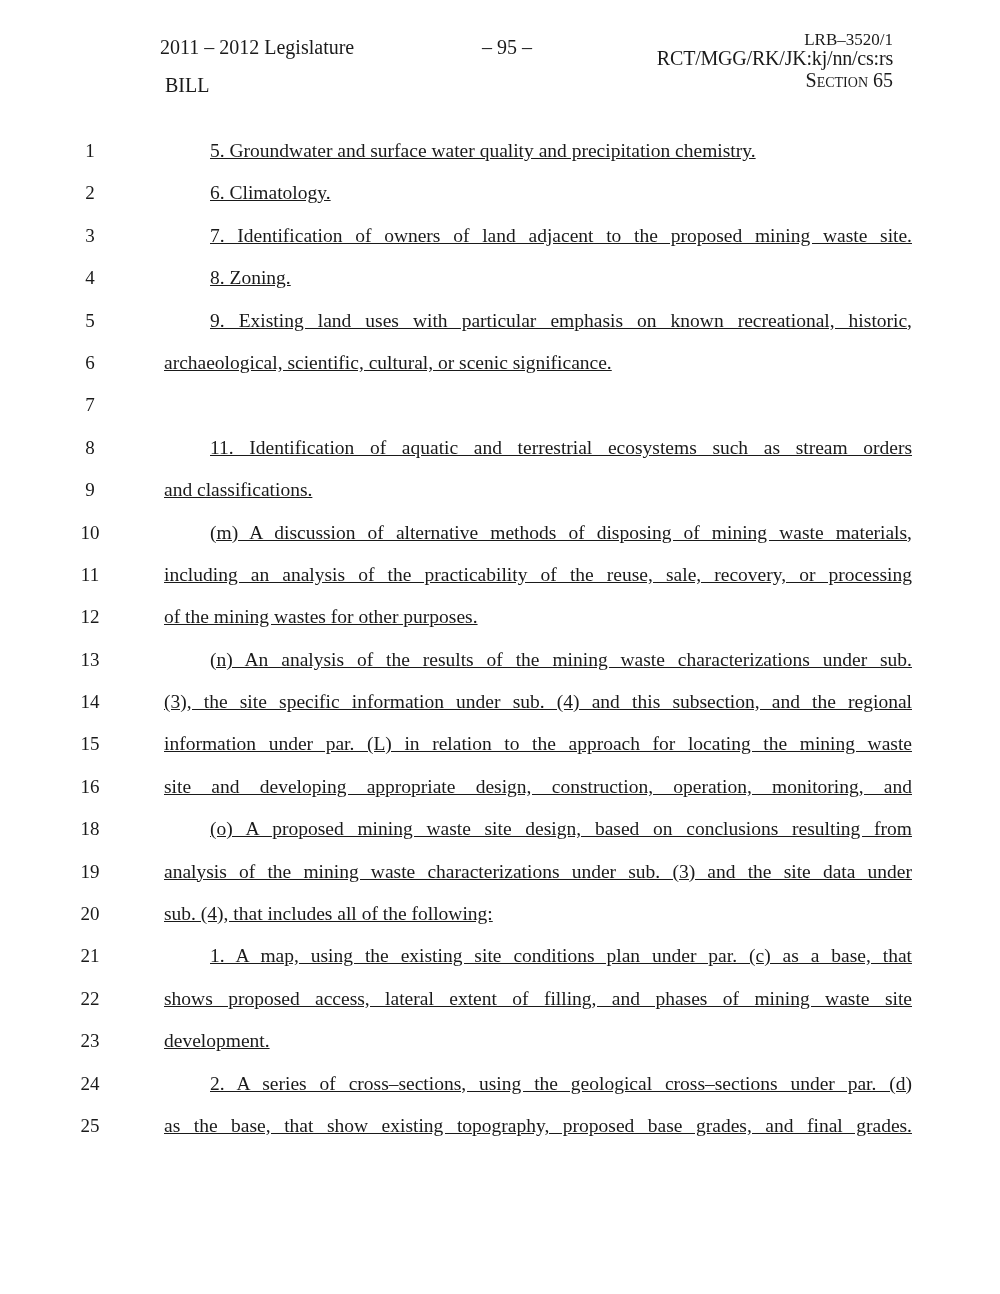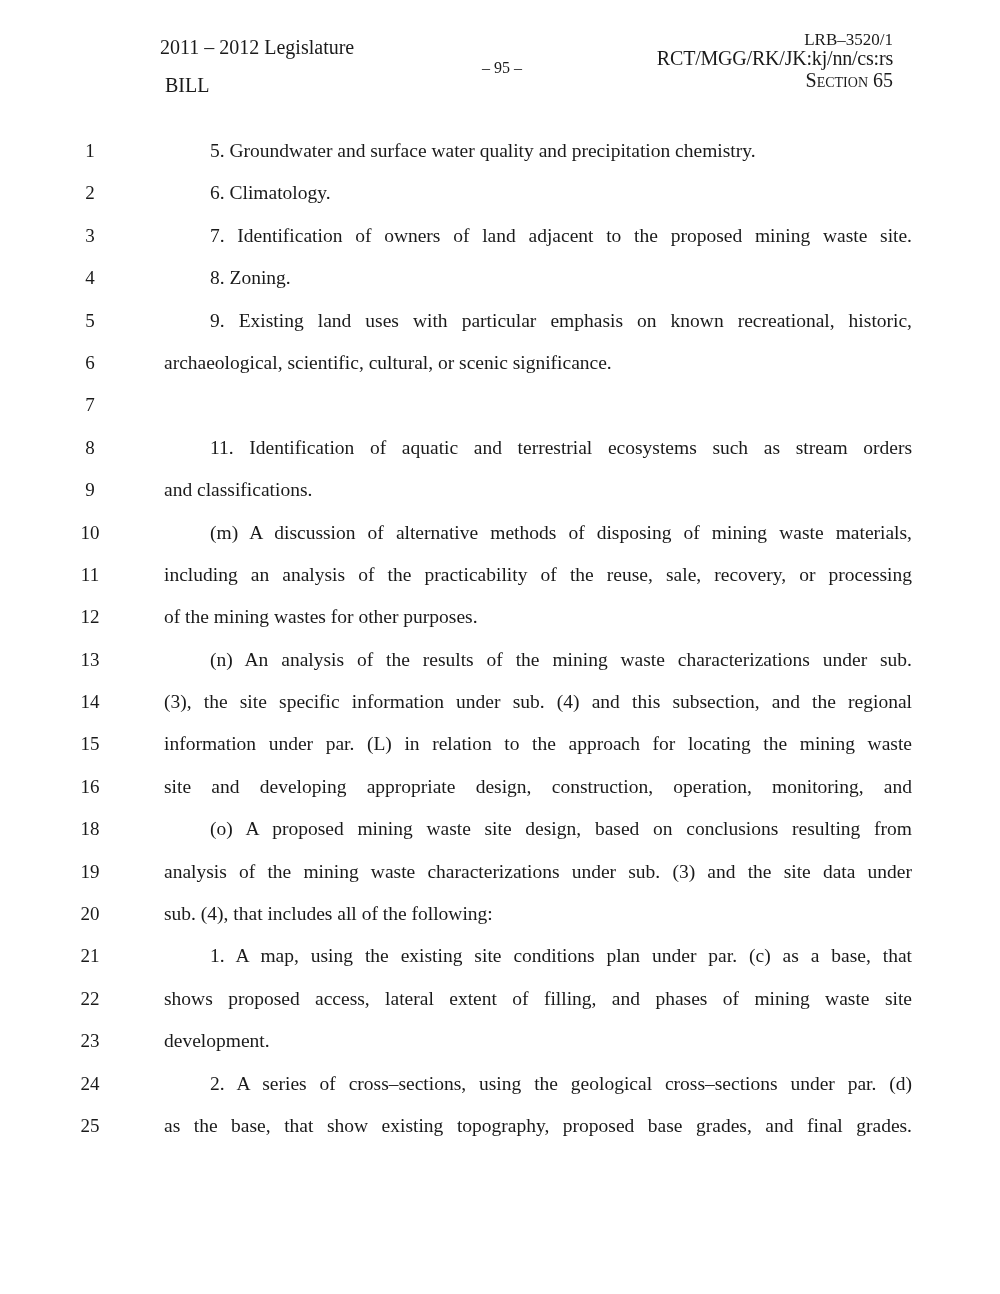--- a/index.html
+++ b/index.html
@@ -30,22 +30,21 @@
     .hdr-bill {
       position: absolute;
       left: 165px;
       top: 74px;
       font-size: 20px;
     }
     .hdr-page {
       position: absolute;
       left: 482px;
       top: 36px;
-      font-size: 16px;
-      margin-top: 23px;
+      font-size: 20px;
     }
     .hdr-right {
       position: absolute;
       right: 95px;
       top: 30px;
       text-align: right;
       line-height: 19px;
     }
     .hdr-lrb { font-size: 17px; }
     .hdr-drafters { font-size: 20px; letter-spacing: -0.2px; text-align: center; }
@@ -69,20 +68,21 @@
       top: 10px;
       font-size: 19px;
     }
     .line-text {
       position: absolute;
       left: 164px;
       width: 748px;
       top: 10px;
       font-size: 19.5px;
       white-space: nowrap;
+      text-decoration: underline;
     }
     .line-text.indent { left: 210px; width: 702px; }
     .line-text.justify {
       white-space: normal;
       text-align: justify;
       text-align-last: justify;
     }
   </style>
 </head>
 <body>

